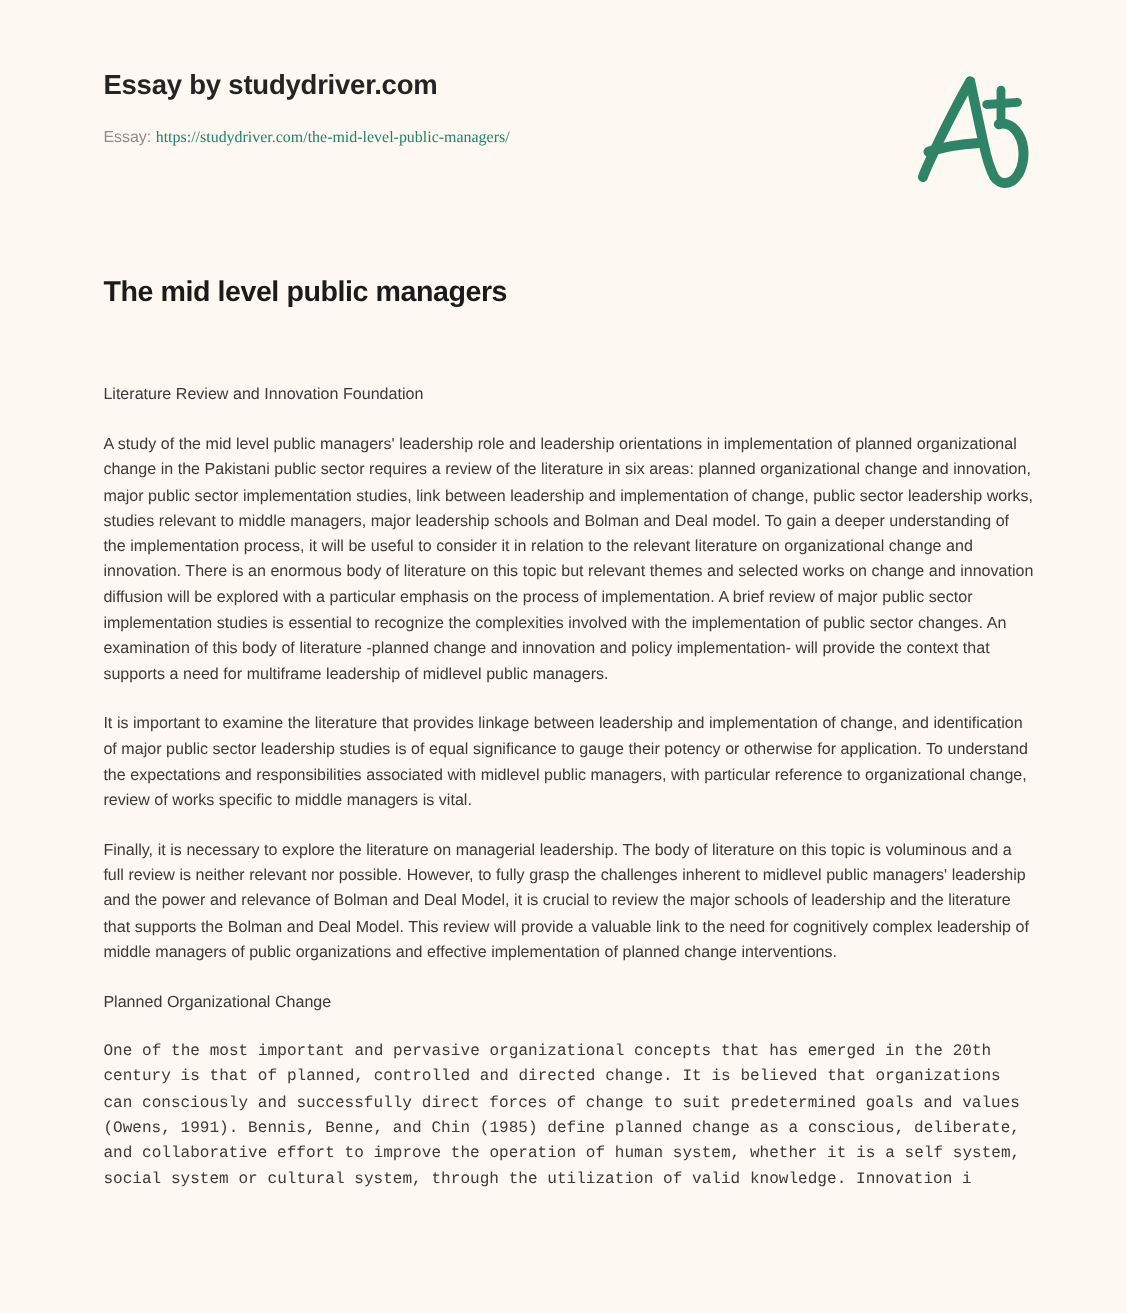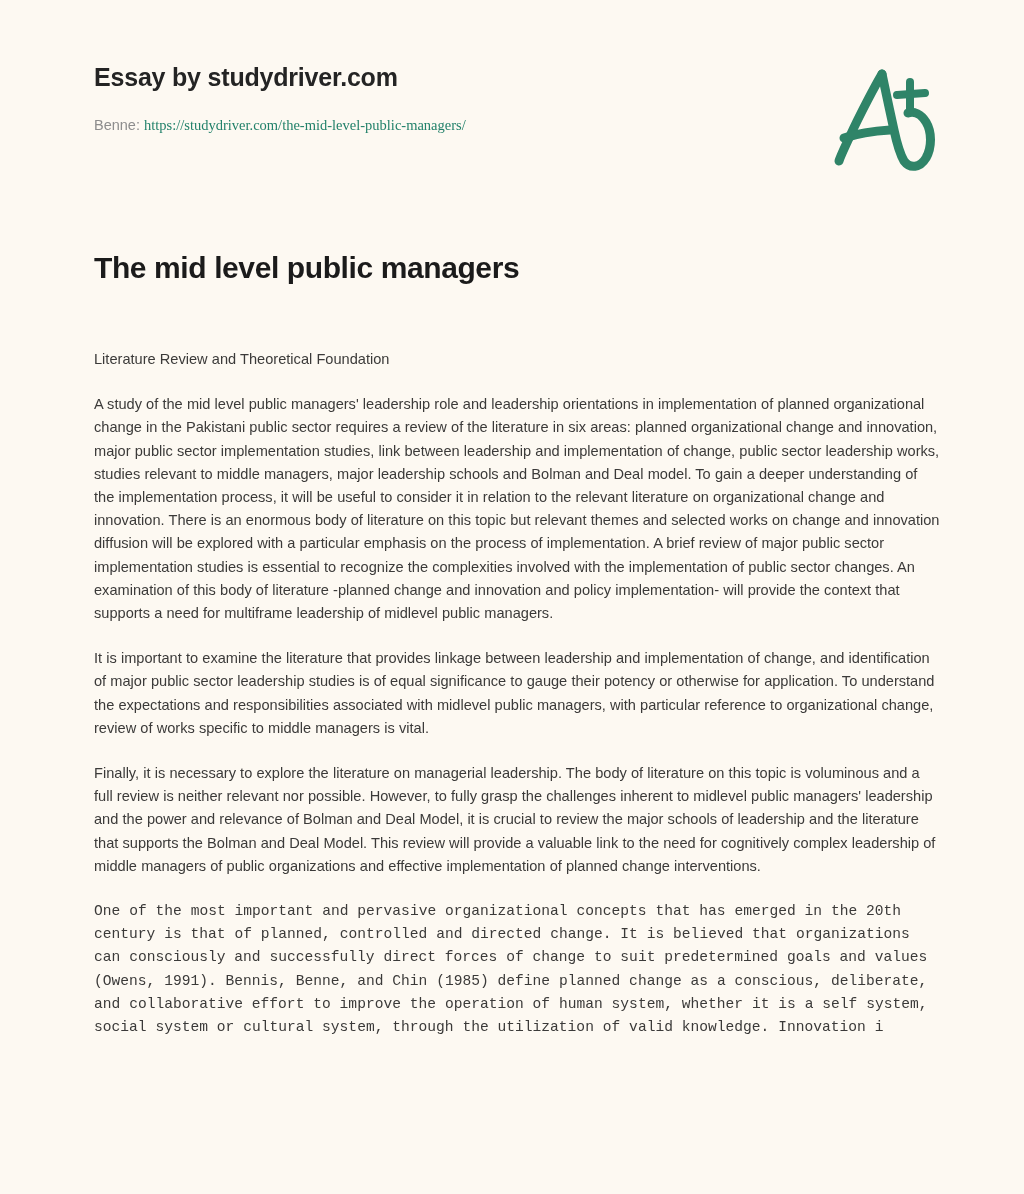--- a/index.html
+++ b/index.html
@@ -78,21 +78,21 @@
     display: block;
     width: 120px;
     height: 112px;
   }
 
   
   .doc-title {
     position: absolute;
     left: 94px;
     top: 249px;
-    font-size: 30px;
+    font-size: 26px;
     font-weight: bold;
     color: #1b1b1b;
     letter-spacing: -0.4px;
     line-height: 1.25;
     margin: 0;
     white-space: nowrap;
   }
 
   
   .content {
@@ -124,21 +124,21 @@
 <body>
 
 <div class="page">
 
   <div class="header">
 
     <div class="header-left">
       <div class="byline">Essay by studydriver.com</div>
 
       <div class="source-line">
-        <span class="source-label">Benne:</span><span>&nbsp;</span><a class="source-url" href="#">https://studydriver.com/the-mid-level-public-managers/</a>
+        <span class="source-label">Essay:</span><span>&nbsp;</span><a class="source-url" href="#">https://studydriver.com/the-mid-level-public-managers/</a>
       </div>
     </div>
 
     <div class="logo">
       <svg viewBox="0 0 120 112" xmlns="http://www.w3.org/2000/svg">
         <g fill="none" stroke="#2f8468" stroke-linecap="round" stroke-linejoin="round">
 
           <path d="M60 12 C54 22, 38 52, 28 74 C23 85, 19 93, 17 99" stroke-width="9"></path>
 
           <path d="M60 12 C63 26, 68 50, 72 68 C75 82, 78 92, 82 99
@@ -152,20 +152,21 @@
           <path d="M75 33 L103 31" stroke-width="8"></path>
         </g>
       </svg>
     </div>
 
   </div>
 
   <h1 class="doc-title">The mid level public managers</h1>
 
   <div class="content">
-    <p class="section-head">Literature Review and Theoretical Foundation</p>
+    <p class="section-head">Literature Review and Innovation Foundation</p>
     <p>A study of the mid level public managers' leadership role and leadership orientations in implementation of planned organizational change in the Pakistani public sector requires a review of the literature in six areas: planned organizational change and innovation, major public sector implementation studies, link between leadership and implementation of change, public sector leadership works, studies relevant to middle managers, major leadership schools and Bolman and Deal model. To gain a deeper understanding of the implementation process, it will be useful to consider it in relation to the relevant literature on organizational change and innovation. There is an enormous body of literature on this topic but relevant themes and selected works on change and innovation diffusion will be explored with a particular emphasis on the process of implementation. A brief review of major public sector implementation studies is essential to recognize the complexities involved with the implementation of public sector changes. An examination of this body of literature -planned change and innovation and policy implementation- will provide the context that supports a need for multiframe leadership of midlevel public managers.</p>
     <p>It is important to examine the literature that provides linkage between leadership and implementation of change, and identification of major public sector leadership studies is of equal significance to gauge their potency or otherwise for application. To understand the expectations and responsibilities associated with midlevel public managers, with particular reference to organizational change, review of works specific to middle managers is vital.</p>
     <p>Finally, it is necessary to explore the literature on managerial leadership. The body of literature on this topic is voluminous and a full review is neither relevant nor possible. However, to fully grasp the challenges inherent to midlevel public managers' leadership and the power and relevance of Bolman and Deal Model, it is crucial to review the major schools of leadership and the literature that supports the Bolman and Deal Model. This review will provide a valuable link to the need for cognitively complex leadership of middle managers of public organizations and effective implementation of planned change interventions.</p>
+    <p class="section-head">Planned Organizational Change</p>
     <p class="clipped">One of the most important and pervasive organizational concepts that has emerged in the 20th century is that of planned, controlled and directed change. It is believed that organizations can consciously and successfully direct forces of change to suit predetermined goals and values (Owens, 1991). Bennis, Benne, and Chin (1985) define planned change as a conscious, deliberate, and collaborative effort to improve the operation of human system, whether it is a self system, social system or cultural system, through the utilization of valid knowledge. Innovation i</p>
   </div>
 
 </div>
 
 </body></html>

